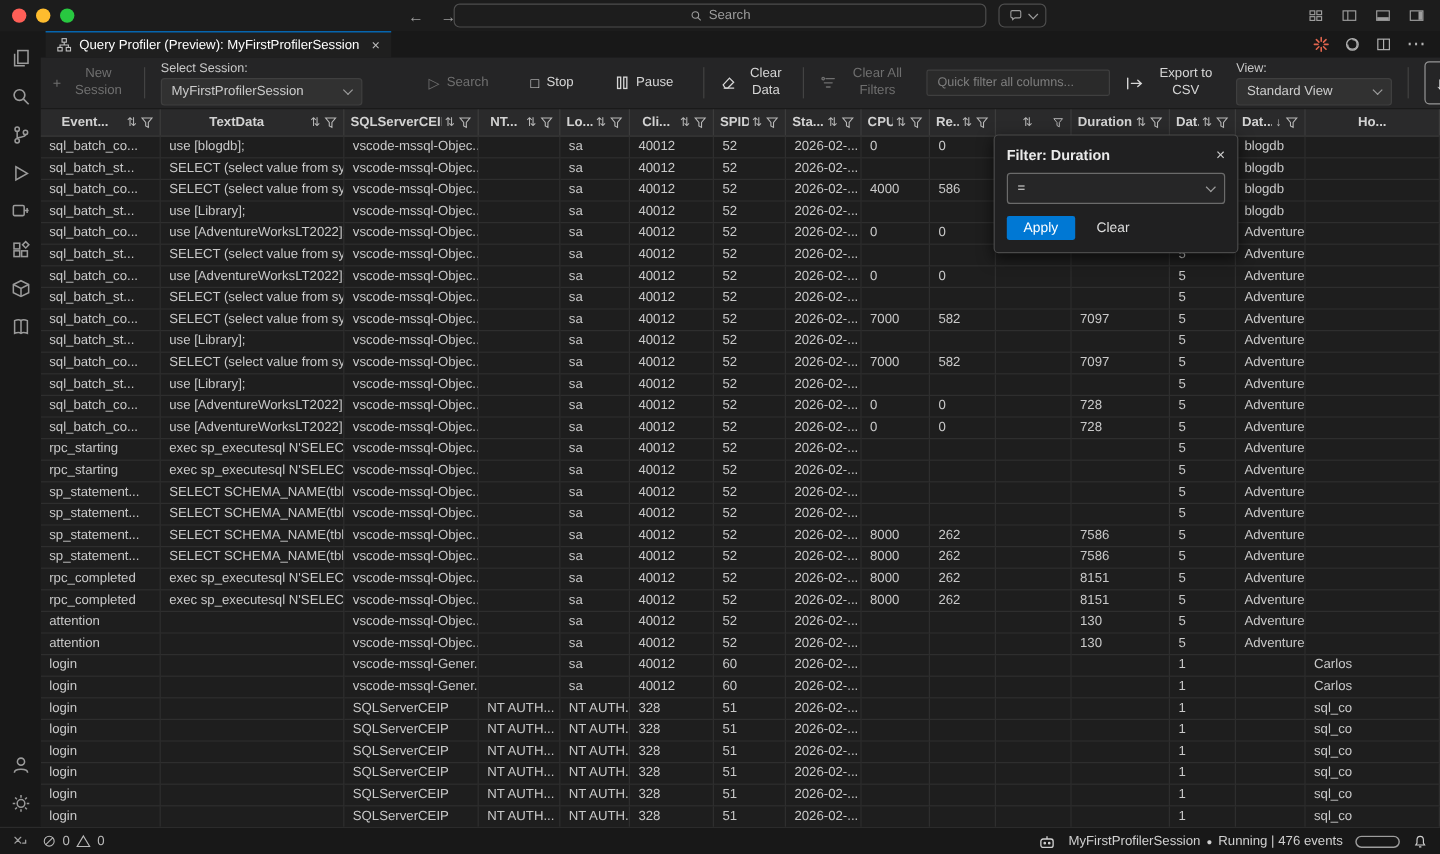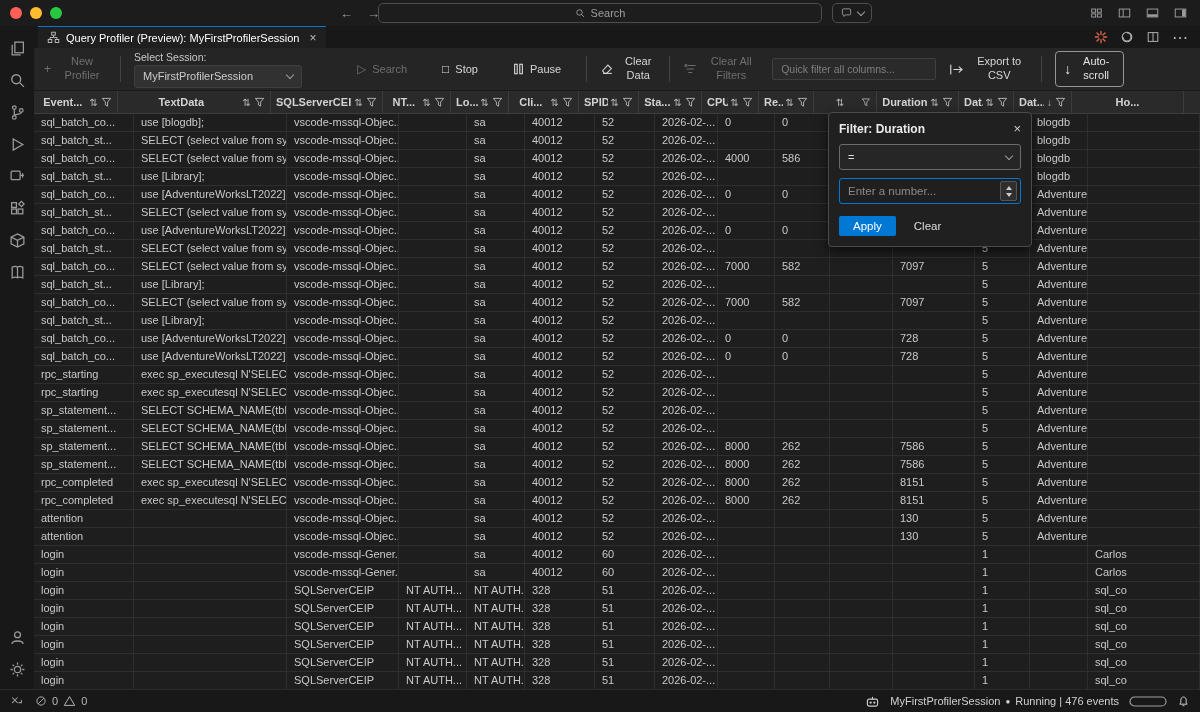--- a/index.html
+++ b/index.html
@@ -246,21 +246,21 @@
               <rect x="2.5" y="3" width="11" height="10" fill="none" stroke="#b4b4b4" stroke-width="1.1"></rect>
               <path d="M8 3 V13" stroke="#b4b4b4" stroke-width="1.1"></path>
             </svg>
           <span>⋯</span>
         </div>
       </div>
 
       <div class="toolbar">
         <div class="tb-item disabled">
           <span class="glyph">+</span>
-          <span class="lbl2 w48">New Profiler</span>
+          <span class="lbl2 w48">New Session</span>
         </div>
         <div class="tbdiv"></div>
         <div class="select-block">
           <span>Select Session:</span>
           <div class="dd" style="width:150px">
             <span>MyFirstProfilerSession</span>
             <span class="chev"></span>
           </div>
         </div>
         <div class="tb-item disabled" style="margin-left:42px">
@@ -302,29 +302,36 @@
         </div>
         <input class="qf" placeholder="Quick filter all columns..." style="">
         <div class="tb-item">
           <svg width="15" height="13" viewBox="0 0 17 14">
               <g fill="none" stroke="currentColor" stroke-width="1.3" stroke-linecap="round">
                 <path d="M2 2 V12 M5.5 7 H14.5 M11.5 4 L14.8 7 L11.5 10"></path>
               </g>
             </svg>
           <span class="lbl2 w60">Export to CSV</span>
         </div>
+        <div class="select-block">
+          <span>View:</span>
+          <div class="dd" style="width:112px">
+            <span>Standard View</span>
+            <span class="chev"></span>
+          </div>
+        </div>
         <div class="tbdiv"></div>
         <div class="autoscroll">
           <span style="font-size:14px">↓</span>
           <span class="lbl2 w40">Auto- scroll</span>
         </div>
       </div>
 
       <div class="grid-header">
-          <div class="hcell" style="width: 84px;">
+          <div class="hcell" style="width: 100px;">
             <span class="hlabel">Event...</span>
             <span class="sort">⇅</span>
             <svg width="11" height="11" viewBox="0 0 12 12">
               <path d="M1.5 1.5 H10.5 L7.2 5.5 V10 L4.8 8.6 V5.5 Z" fill="none" stroke="#b8b8b8" stroke-width="1"></path>
             </svg>
           </div>
           <div class="hcell" style="width: 153px;">
             <span class="hlabel">TextData</span>
             <span class="sort">⇅</span>
             <svg width="11" height="11" viewBox="0 0 12 12">
@@ -967,27 +974,20 @@
         </div>
 
       <div class="filter-popup">
         <div class="fp-head">
           <span>Filter: Duration</span>
           <span class="fp-close">×</span>
         </div>
         <div class="fp-select">
           <span>=</span>
           <span class="chev"></span>
-        </div>
-        <div class="fp-num">
-          <input placeholder="Enter a number..." style="">
-          <span class="spin">
-              <span class="tri-up"></span>
-              <span class="tri-dn"></span>
-            </span>
         </div>
         <div class="fp-actions">
           <button class="btn-apply">Apply</button>
           <span class="btn-clear">Clear</span>
         </div>
       </div>
     </div>
   </div>
 
   <div class="statusbar">

